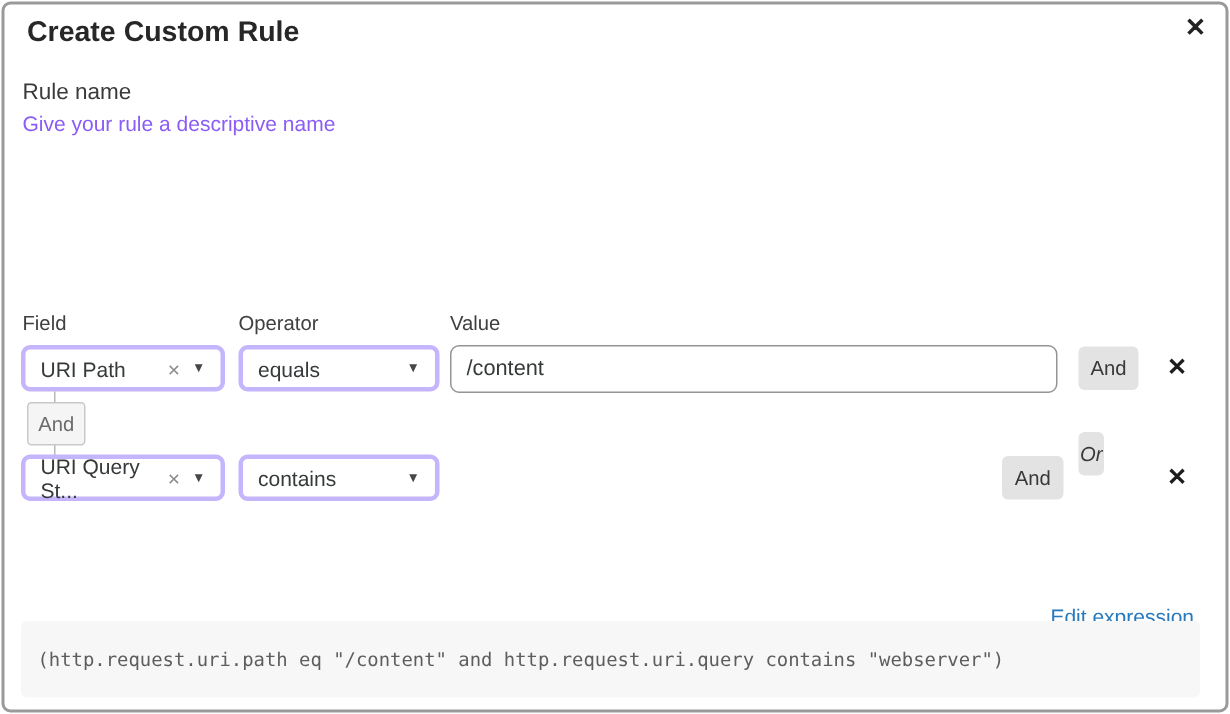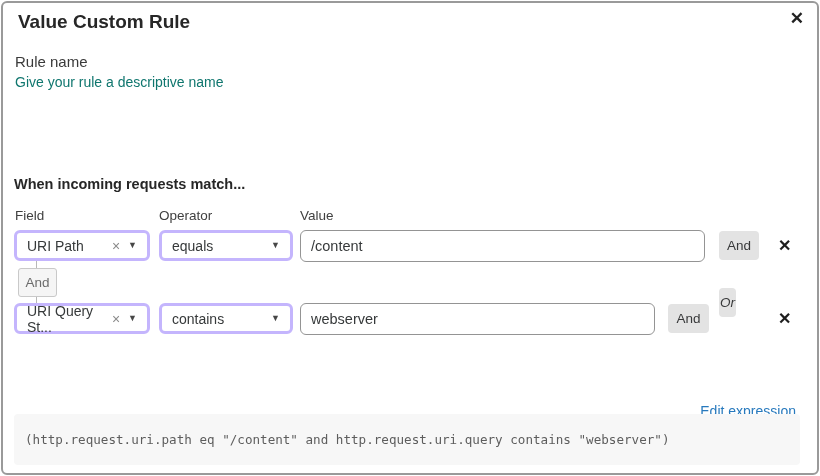--- a/index.html
+++ b/index.html
@@ -22,21 +22,21 @@
   .close-x {
     right: 13px; top: 6px;
     font-size: 17px; font-weight: 700; color: #222;
     cursor: pointer; line-height: 1.2;
   }
   .title {
     left: 15px; top: 8px;
     font-size: 19px; font-weight: 700; color: #272727;
   }
   .rule-label { left: 12px; top: 50px; font-size: 15px; color: #3a3a3a; }
-  .rule-helper { left: 12px; top: 71px; font-size: 14px; color: #0f766e; }
+  .rule-helper { left: 12px; top: 71px; font-size: 14px; color: #8b5cf6; }
 
   .text-input {
     height: 32px;
     border: 1px solid #949494;
     border-radius: 6px;
     background: #fff;
     font-family: "Liberation Sans", sans-serif;
     font-size: 14.5px; color: #36393a;
     padding: 0 10px;
     outline: none;
@@ -114,26 +114,25 @@
     font-size: 12.6px; color: #5d5d5d;
     white-space: pre;
   }
 </style>
 </head>
 <body>
 
 <div class="dialog">
 
   <span class="abs close-x">✕</span>
-  <h1 class="abs title">Value Custom Rule</h1>
+  <h1 class="abs title">Create Custom Rule</h1>
 
   <div class="abs rule-label">Rule name</div>
   <div class="abs rule-helper">Give your rule a descriptive name</div>
 
-  <div class="abs section-heading">When incoming requests match...</div>
 
   <div class="abs col-label col-field">Field</div>
   <div class="abs col-label col-operator">Operator</div>
   <div class="abs col-label col-value">Value</div>
 
   <div class="abs select-box sel-field row1">
     <span>URI Path</span>
     <span class="clear-x grow">×</span>
     <span class="caret">▼</span>
   </div>
@@ -150,21 +149,20 @@
 
   <div class="abs select-box sel-field row2">
     <span>URI Query St...</span>
     <span class="clear-x grow">×</span>
     <span class="caret">▼</span>
   </div>
   <div class="abs select-box sel-op row2">
     <span>contains</span>
     <span class="caret grow">▼</span>
   </div>
-  <input class="abs text-input val-input-2" type="text" value="webserver" style="">
   <button class="abs conn-btn and-2">And</button>
   <button class="abs conn-btn or-2">Or</button>
   <span class="abs remove-x remove-2">✕</span>
 
   <a class="abs edit-link">Edit expression</a>
   <div class="abs code-block">
     <span class="code-text">(http.request.uri.path eq "/content" and http.request.uri.query contains "webserver")</span>
   </div>
 
 </div>

